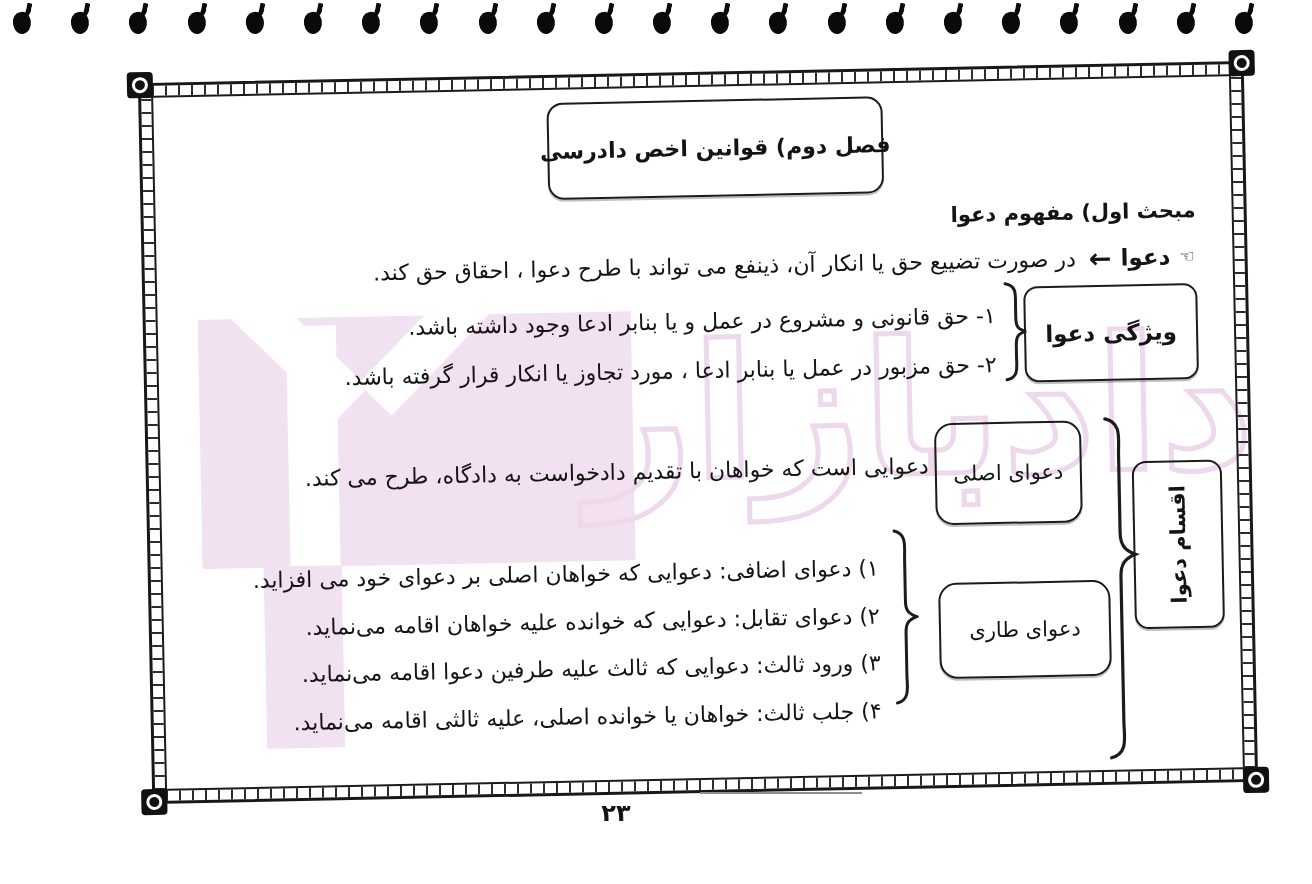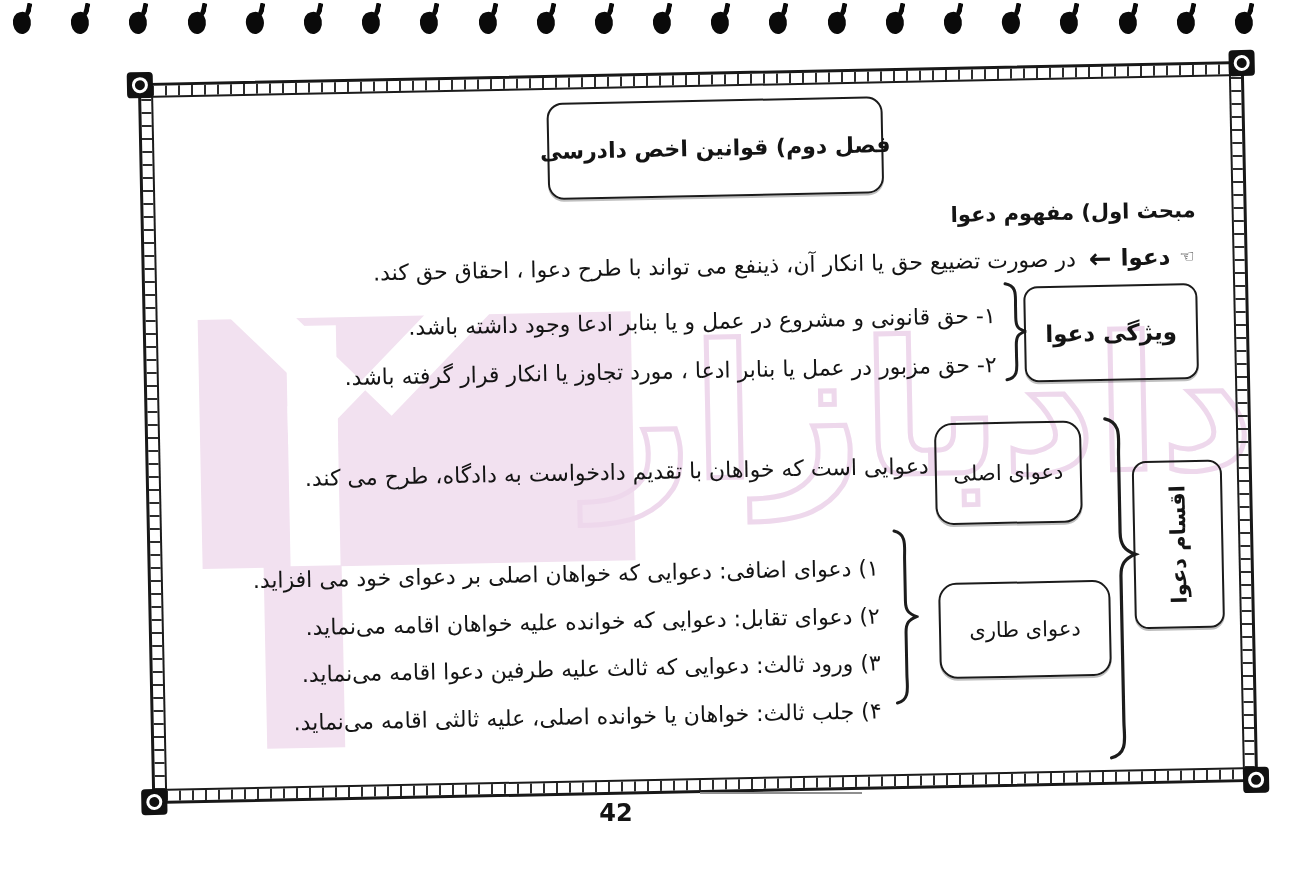--- a/index.html
+++ b/index.html
@@ -179,13 +179,13 @@
     </svg>
 
     <div class="bubble aghsam-box">
       <span>اقسام دعوا</span>
     </div>
 
   </div>
 </div>
 
 <div class="pn-line"></div>
-<div class="page-number">42</div>
+<div class="page-number">۲۳</div>
 
 </body></html>

